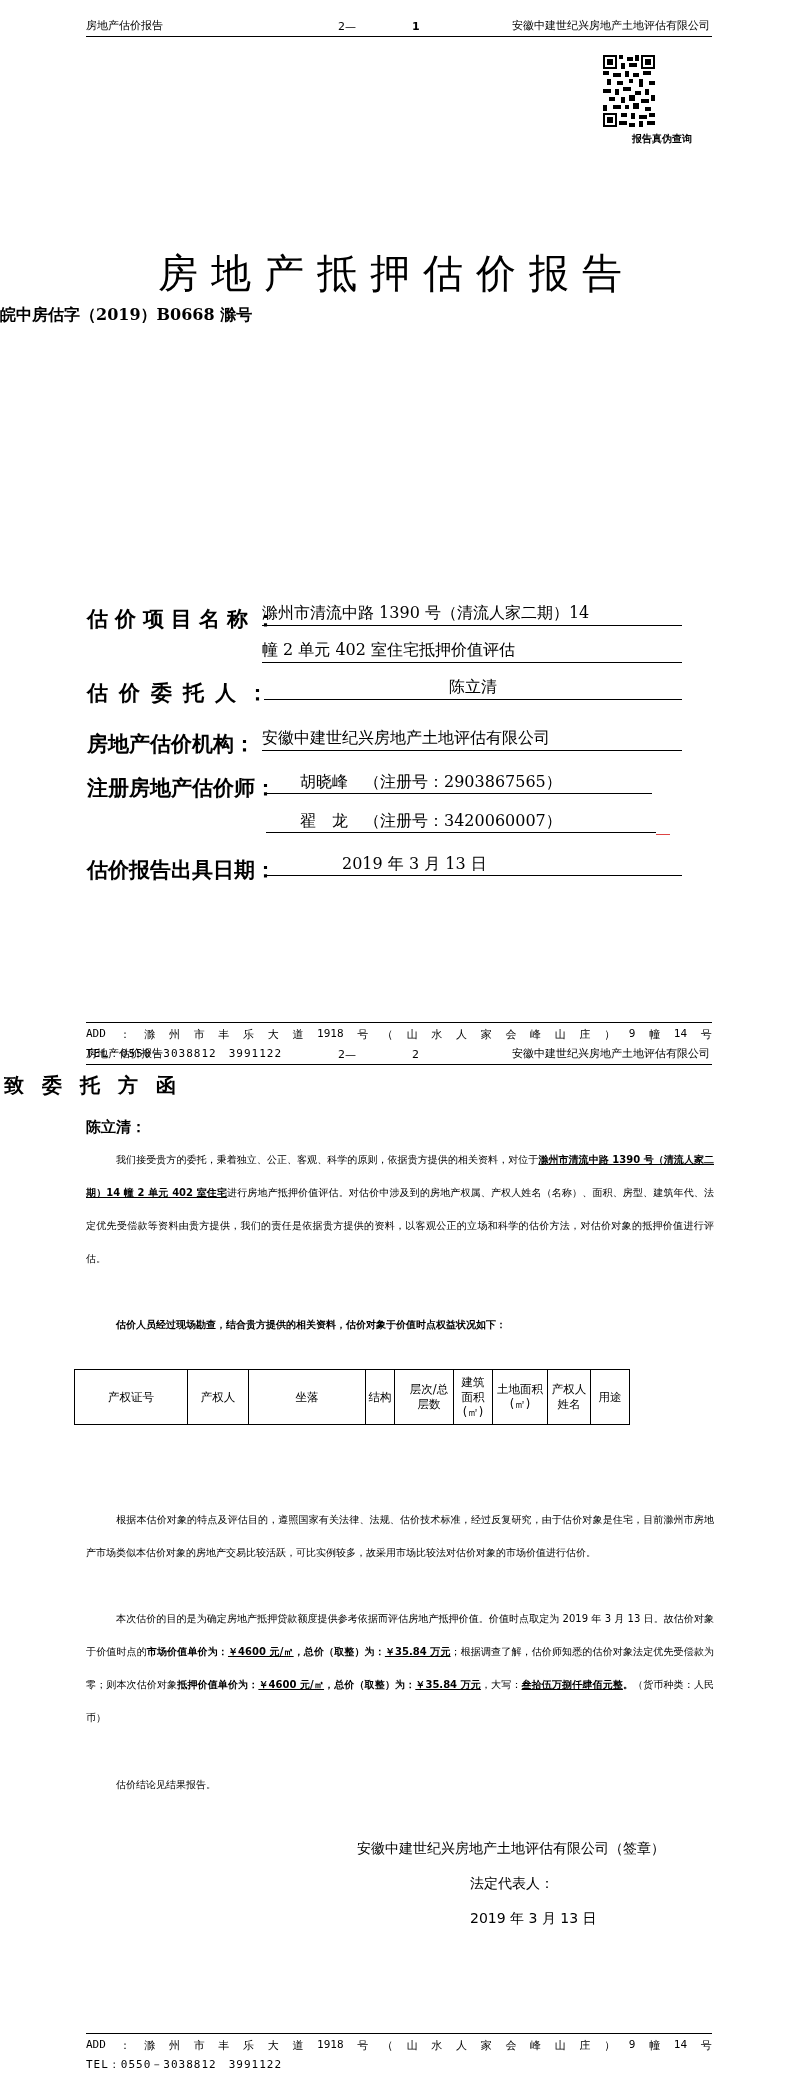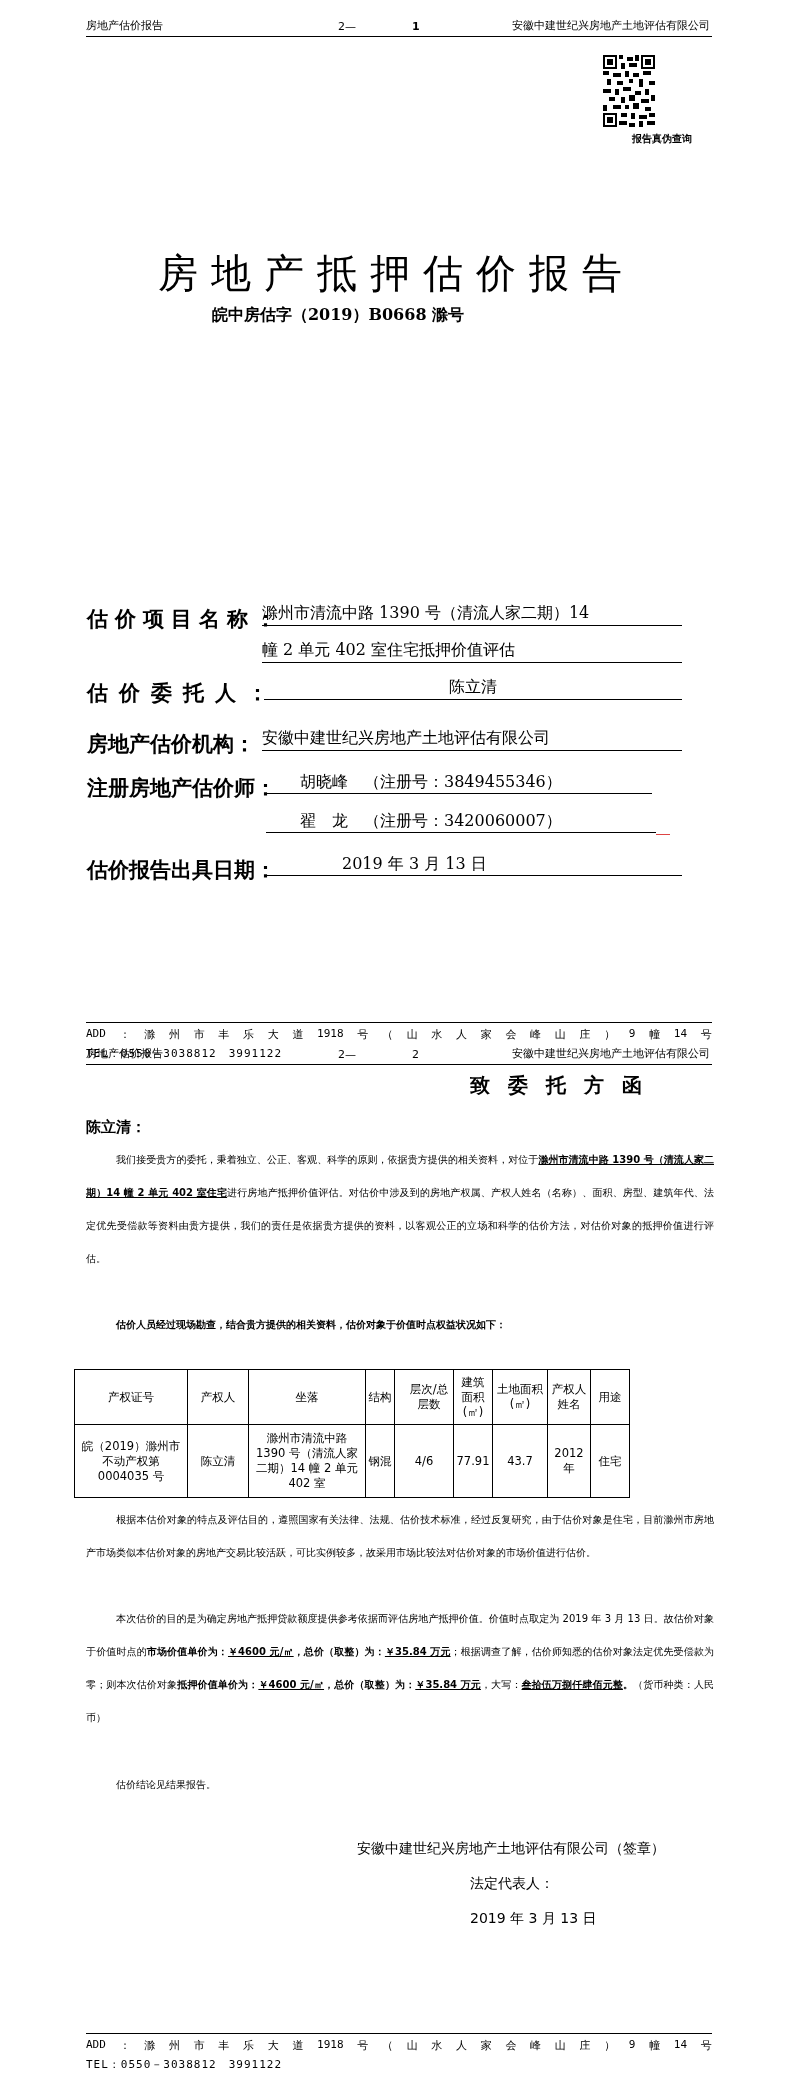--- a/index.html
+++ b/index.html
@@ -5,28 +5,28 @@
   html, body { margin: 0; padding: 0; background: #ffffff; }
   body { width: 793px; height: 2088px; position: relative; overflow: hidden;
          font-family: "DejaVu Serif", "Liberation Serif", serif; color: #000; }
   .abs { position: absolute; }
   .hdr { left: 86px; width: 626px; height: 20px; border-bottom: 1.5px solid #000;
          font-family: "DejaVu Sans", sans-serif; font-size: 11px; }
   .hdr span { position: absolute; bottom: 3px; white-space: nowrap; }
   .qr { left: 605px; top: 55px; width: 48px; height: 72px; }
   .qr-cap { left: 632px; top: 132px; font-family: "DejaVu Sans", sans-serif; font-size: 10px; font-weight: bold; }
   .title { left: 0; width: 793px; top: 214px; text-align: center; font-size: 40px; letter-spacing: 13px; margin-top: 32px; }
-  .docno { left: 0; width: 676px; top: 305px; text-align: center; font-size: 16px; font-weight: bold; }
+  .docno { left: 0; width: 676px; top: 305px; font-size: 16px; font-weight: bold; }
   .lbl { font-size: 21px; font-weight: bold; font-family: "DejaVu Sans", sans-serif; white-space: nowrap; }
   .val { font-size: 16px; white-space: nowrap; border-bottom: 1.3px solid #000; height: 22px; }
   .val.c { text-align: center; }
   .foot { left: 86px; width: 626px; border-top: 1.5px solid #000; font-family: "DejaVu Sans Mono", monospace; font-size: 11px; }
   .foot .add { display: flex; justify-content: space-between; padding-top: 4px; }
   .foot .tel { padding-top: 4px; letter-spacing: 1px; }
-  .h2title { left: 15px; width: 645px; top: 1072px; text-align: right; font-size: 20px; font-weight: bold; letter-spacing: 18px; }
+  .h2title { left: 4px; width: 645px; top: 1072px; text-align: left; font-size: 20px; font-weight: bold; letter-spacing: 18px; }
   .salut { left: 86px; top: 1118px; font-size: 15px; font-weight: bold; font-family: "DejaVu Sans", sans-serif; }
   .para { left: 86px; width: 628px; font-family: "DejaVu Sans", sans-serif; font-size: 10px; line-height: 33px; text-align: justify; }
   .para .ind { display: inline-block; width: 30px; }
   .para b.u, .para .u { text-decoration: underline; }
   table.t { position: absolute; left: 74px; top: 1369px; border-collapse: collapse; font-family: "DejaVu Sans", sans-serif; font-size: 11.5px; }
   table.t td { border: 1px solid #000; text-align: center; vertical-align: middle; padding: 0 2px; line-height: 15px; }
   .sig { font-family: "DejaVu Sans", sans-serif; font-size: 14px; white-space: nowrap; }
   .redmark { left: 660px; top: 800px; width: 14px; height: 1px; background: #d44; }
 </style>
 </head>
@@ -97,21 +97,21 @@
 <div class="abs val" style="left:262px;top:603px;width:420px;">滁州市清流中路 1390 号（清流人家二期）14</div>
 <div class="abs val" style="left:262px;top:640px;width:420px;">幢 2 单元 402 室住宅抵押价值评估</div>
 
 <div class="abs lbl" style="left:87px;top:679px;letter-spacing:11px;">估价委托人：</div>
 <div class="abs val c" style="left:264px;top:677px;width:418px;">陈立清</div>
 
 <div class="abs lbl" style="left:87px;top:730px;">房地产估价机构：</div>
 <div class="abs val" style="left:262px;top:728px;width:420px;">安徽中建世纪兴房地产土地评估有限公司</div>
 
 <div class="abs lbl" style="left:87px;top:774px;">注册房地产估价师：</div>
-<div class="abs val" style="left:266px;top:772px;width:386px;padding-left:34px;box-sizing:border-box;">胡晓峰　（注册号：3849455346）</div>
+<div class="abs val" style="left:266px;top:772px;width:386px;padding-left:34px;box-sizing:border-box;">胡晓峰　（注册号：2903867565）</div>
 <div class="abs val" style="left:266px;top:811px;width:390px;padding-left:34px;box-sizing:border-box;">翟　龙　（注册号：3420060007）</div>
 <div class="abs redmark" style="left:656px;top:834px;"></div>
 
 <div class="abs lbl" style="left:87px;top:856px;">估价报告出具日期：</div>
 <div class="abs val" style="left:266px;top:854px;width:416px;padding-left:76px;box-sizing:border-box;">2019 年 3 月 13 日</div>
 
 <div class="abs foot" style="top:1022px;">
   <div class="add" id="foot1-add">
       <span>ADD</span>
       <span>：</span>
@@ -166,31 +166,20 @@
     <td style="width:108px;">产权证号</td>
     <td style="width:56px;">产权人</td>
     <td style="width:112px;">坐落</td>
     <td style="width:24px;">结构</td>
     <td style="width:44px;padding-left:12px;">层次/总层数</td>
     <td style="width:34px;">建筑面积(㎡)</td>
     <td style="width:50px;">土地面积(㎡)</td>
     <td style="width:38px;">产权人姓名</td>
     <td style="width:34px;">用途</td>
   </tr>
-  <tr style="height:73px;">
-    <td>皖（2019）滁州市不动产权第 0004035 号</td>
-    <td>陈立清</td>
-    <td>滁州市清流中路 1390 号（清流人家二期）14 幢 2 单元 402 室</td>
-    <td>钢混</td>
-    <td>4/6</td>
-    <td>77.91</td>
-    <td>43.7</td>
-    <td>2012 年</td>
-    <td>住宅</td>
-  </tr>
 </tbody>
   </table>
 
 <div class="abs para" style="top:1503px;">
   <span class="ind"></span><span>根据本估价对象的特点及评估目的，遵照国家有关法律、法规、估价技术标准，经过反复研究，由于估价对象是住宅，目前滁州市房地产市场类似本估价对象的房地产交易比较活跃，可比实例较多，故采用市场比较法对估价对象的市场价值进行估价。</span>
 </div>
 
 <div class="abs para" style="top:1602px;">
   <span class="ind"></span><span>本次估价的目的是为确定房地产抵押贷款额度提供参考依据而评估房地产抵押价值。价值时点取定为 2019 年 3 月 13 日。故估价对象于价值时点的</span><b>市场价值单价为：</b><b class="u">￥4600 元/㎡</b><b>，总价（取整）为：</b><b class="u">￥35.84 万元</b><span>；根据调查了解，估价师知悉的估价对象法定优先受偿款为零；则本次估价对象</span><b>抵押价值单价为：</b><b class="u">￥4600 元/㎡</b><b>，总价（取整）为：</b><b class="u">￥35.84 万元</b><span>，大写：</span><b class="u">叁拾伍万捌仟肆佰元整</b><b>。</b><span>（货币种类：人民币）</span>
 </div>

